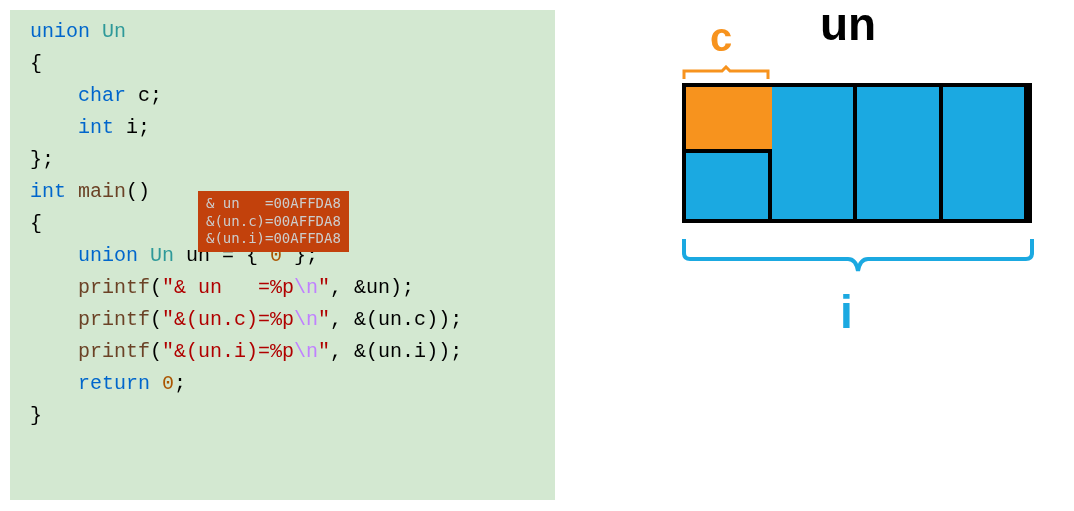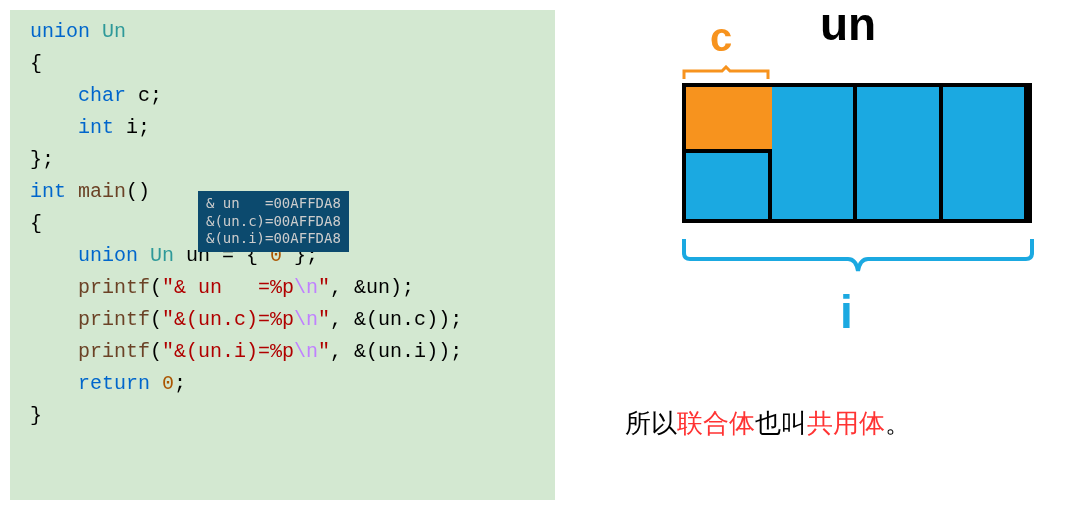--- a/index.html
+++ b/index.html
@@ -29,21 +29,21 @@
   .id-main { color: #6b4226; }
   .num { color: #aa5500; }
   .str { color: #b00000; }
   .esc { color: #c080ff; }
   .fn { color: #6b4226; }
 
   .tooltip {
     position: absolute;
     left: 198px;
     top: 191px;
-    background: #0c4a6e;
+    background: #c2410c;
     color: #ccc;
     font-family: Consolas, monospace;
     font-size: 14px;
     line-height: 1.25;
     padding: 4px 8px;
     white-space: pre;
   }
 
   .diagram {
     position: absolute;
@@ -169,14 +169,13 @@
   </div>
   <div class="i-bracket">
     <svg width="356" height="40" viewBox="0 0 356 40">
       <path d="M4 4 L4 18 Q4 24 10 24 L168 24 Q176 24 178 36 Q180 24 188 24 L346 24 Q352 24 352 18 L352 4" fill="none" stroke="#1ba9e1" stroke-width="4"></path>
     </svg>
   </div>
   <div class="label-i">i</div>
 </div>
 
 <div class="caption">
-  <div><span>所以</span><span class="red">联合体</span><span>也叫</span><span class="red">共用体</span><span>。</span></div>
 </div>
 
 </body></html>

